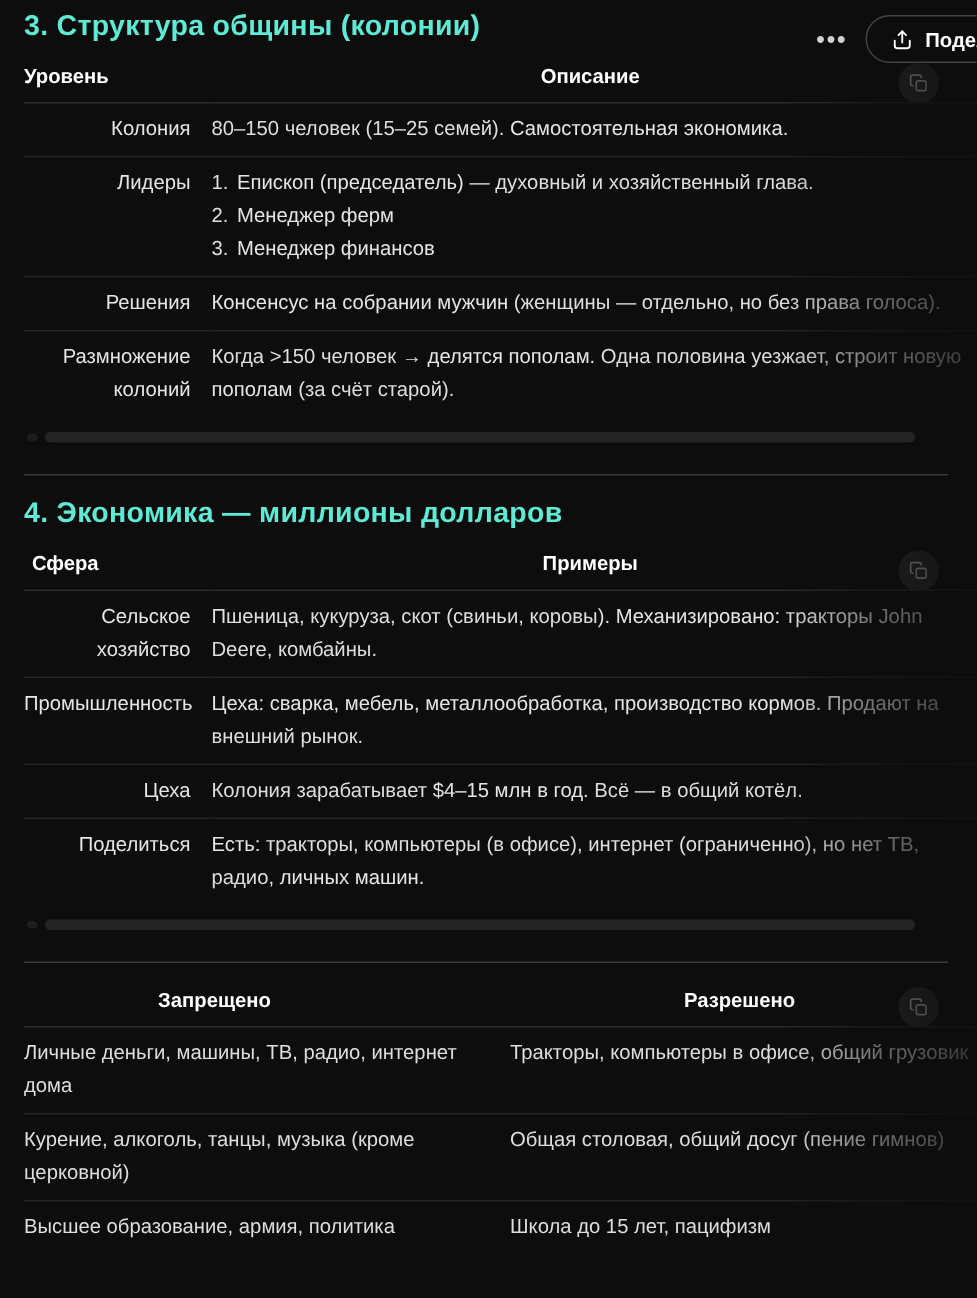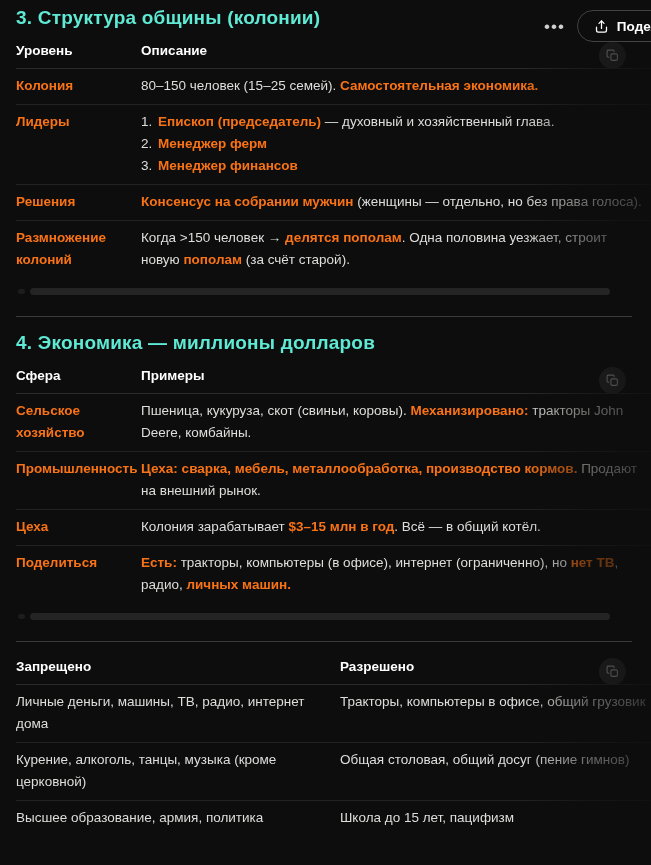--- a/index.html
+++ b/index.html
@@ -12,30 +12,30 @@
   .content{padding:6px 0 0 16px;}
   h3.sec-heading{
     font-size:19px;line-height:24px;font-weight:700;color:#5eead4;
     margin:0 0 10px 0;letter-spacing:.2px;
   }
   .section{position:relative;}
   .section + .section{margin-top:14px;}
   .tablewrap{position:relative;width:700px;}
   table{border-collapse:collapse;table-layout:fixed;width:700px;}
   th{
-    text-align:left;font-size:13.5px;line-height:18px;font-weight:700;color:#ffffff;
+    text-align:center;font-size:13.5px;line-height:18px;font-weight:700;color:#ffffff;
     padding:2px 70px 8px 0;border-bottom:1px solid #2a2a2a;vertical-align:top;
   }
   td{
     font-size:13.5px;line-height:22px;color:#dededc;
     padding:6px 70px 7px 0;border-bottom:1px solid #232323;vertical-align:top;
   }
   td.c0{padding-right:14px;}
   tbody tr:last-child td{border-bottom:none;}
-  td strong, td.lbl{font-weight:700;color:#f97316;}
+  td strong, td.lbl{font-weight:400;color:#e5e5e5;text-align:right;}
   .li{display:flex;}
   .li .num{flex:0 0 17px;}
   .fade{
     position:absolute;top:0;left:505px;width:146px;height:100%;
     background:linear-gradient(90deg,rgba(13,13,13,0) 0%,rgba(13,13,13,.55) 45%,rgba(13,13,13,.88) 100%);
     pointer-events:none;
   }
   .copy-btn{
     position:absolute;top:2px;left:583px;width:27px;height:27px;border-radius:50%;
     background:#2e2e2e;border:none;display:flex;align-items:center;justify-content:center;
@@ -166,21 +166,21 @@
               <tr>
                 <td class="lbl c0">Сельское хозяйство</td>
                 <td>Пшеница, кукуруза, скот (свиньи, коровы). <strong>Механизировано:</strong> тракторы John Deere, комбайны.</td>
               </tr>
               <tr>
                 <td class="lbl c0">Промышленность</td>
                 <td><strong>Цеха: сварка, мебель, металлообработка, производство кормов.</strong> Продают на внешний рынок.</td>
               </tr>
               <tr>
                 <td class="lbl c0">Цеха</td>
-                <td>Колония зарабатывает <strong>$3–15 млн в год</strong>. Всё — в общий котёл.</td>
+                <td>Колония зарабатывает <strong>$4–15 млн в год</strong>. Всё — в общий котёл.</td>
               </tr>
               <tr>
                 <td class="lbl c0">Поделиться</td>
                 <td><strong>Есть:</strong> тракторы, компьютеры (в офисе), интернет (ограниченно), но <strong>нет ТВ</strong>, радио, <strong>личных машин.</strong></td>
               </tr>
             </tbody>
           </table>
           <button class="copy-btn">
             <span style="display:flex;">
               <svg width="13" height="13" viewBox="0 0 24 24" fill="none" stroke-width="2" stroke-linecap="round" stroke-linejoin="round">

